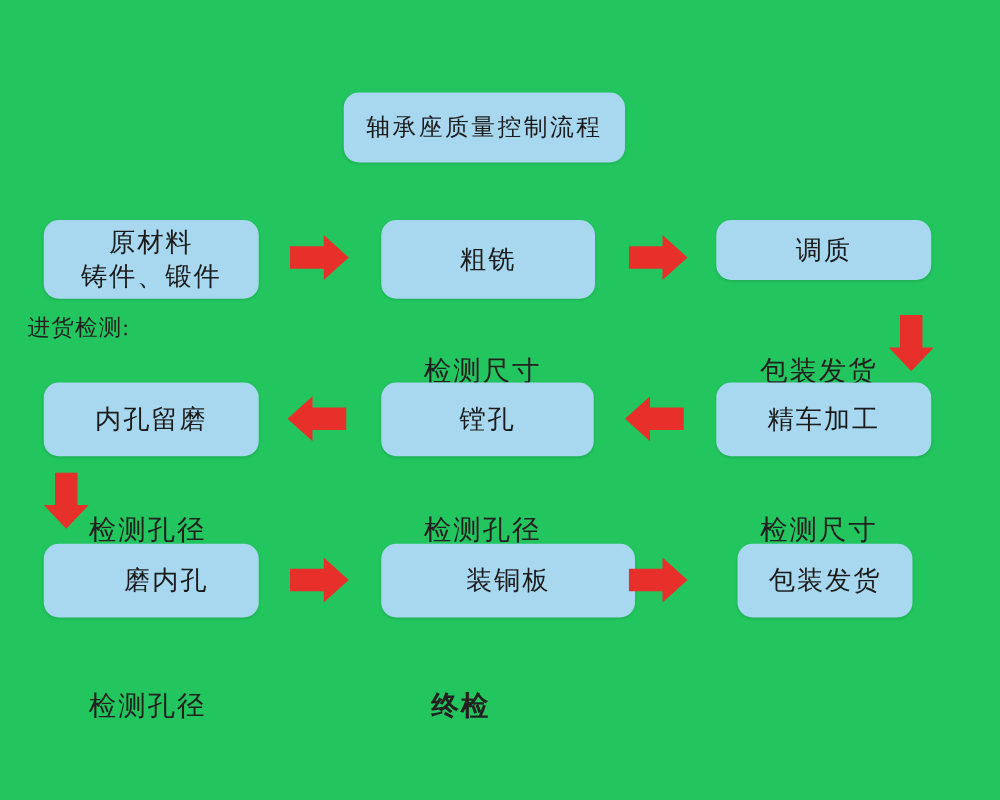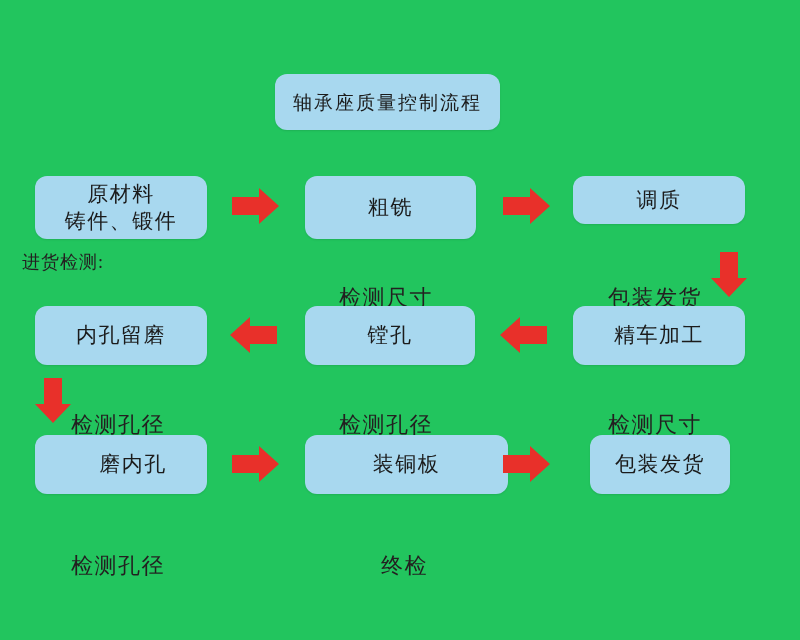--- a/index.html
+++ b/index.html
@@ -185,17 +185,17 @@
   <div class="arrow" style="left:503px; top:444px;">
     <svg width="48" height="40" viewBox="0 0 48 40" aria-hidden="true">
       <polygon points="0,11 27,11 27,2 47,20 27,38 27,29 0,29" fill="#e8302a"></polygon>
     </svg>
   </div>
 
   <div class="caption" style="left:71px; top:529px;">
     <span>检测孔径</span>
   </div>
 
-  <div class="caption" style="left:381px; top:529px;">
+  <div class="caption" style="left:345px; top:529px;font-weight:bold;">
     <span>终检</span>
   </div>
 
 </div>
 
 </body></html>

